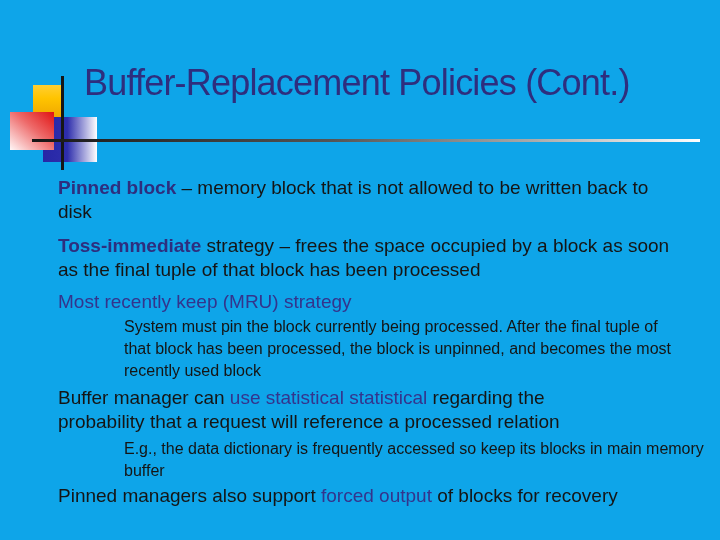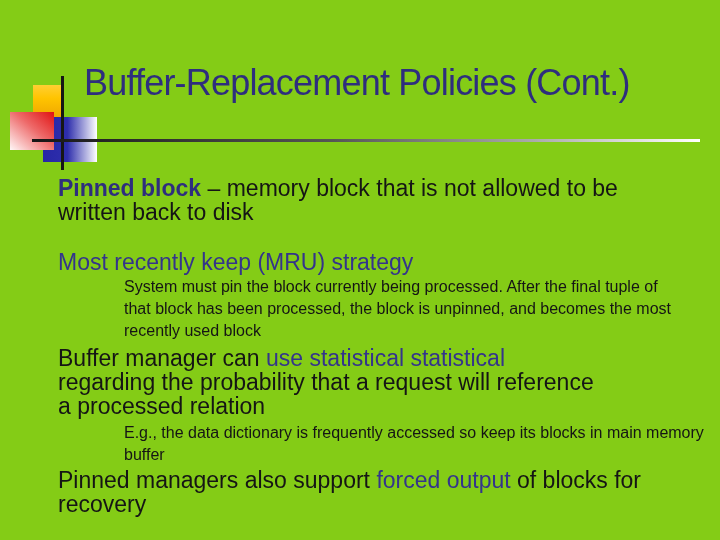--- a/index.html
+++ b/index.html
@@ -1,18 +1,18 @@
 <!DOCTYPE html>
 <html><head>
 <meta charset="utf-8">
 <style>
   html,body { margin:0; padding:0; background:#888; }
   .slide {
     position:relative; width:720px; height:540px; margin:0 auto;
-    background:#84cc16; overflow:hidden;
+    background:#0ea5e9; overflow:hidden;
     font-family:"Liberation Sans", sans-serif;
   }
 
   
   .title {
     position:absolute; left:84px; top:62px; width:632px;
     font-size:36px; line-height:42px; letter-spacing:-0.8px;
     color:#2E2E7E; white-space:nowrap;
   }
 
@@ -35,21 +35,21 @@
   }
   .hline {
     position:absolute; left:32px; top:139px; width:668px; height:3px;
     background:linear-gradient(to right, #161616 0%, #555555 45%, #AAAAAA 75%, #FFFFFF 100%);
   }
 
   
   .content { position:absolute; left:0; top:176px; width:720px; }
 
   .item { display:flex; align-items:flex-start; }
-  .l1 { margin-left:38px; font-size:23px; line-height:24px; color:#151515; }
+  .l1 { margin-left:38px; font-size:19px; line-height:24px; color:#151515; }
   .l2 { margin-left:78px; font-size:16px; line-height:22px; color:#151515;gap:29px; }
 
   .marker1 { flex:0 0 20px; padding-top:8px; }
   .marker2 { flex:0 0 17px; padding-top:8px; }
   .sq1 { width:7px; height:7px; background:#3333B3; }
   .sq2 { width:6px; height:6px; background:#CC1111; }
 
   .text1 { flex:0 1 auto; }
   .seg-term  { font-weight:bold; color:#2E2E7E; }
   .seg-navy  { color:#34348C; }
@@ -73,20 +73,21 @@
 
   <div class="content">
 
     <div class="item l1 mb10">
       <span class="marker1"><span class="sq1"></span></span>
       <span class="text1" style="max-width:622px;"><span class="seg-term">Pinned block</span><span class="seg-plain"> – memory block that is not allowed to be written back to disk</span></span>
     </div>
 
     <div class="item l1 mb8">
       <span class="marker1"><span class="sq1"></span></span>
+      <span class="text1" style="max-width:612px;"><span class="seg-term">Toss-immediate</span><span class="seg-plain"> strategy – frees the space occupied by a block as soon as the final tuple of that block has been processed</span></span>
     </div>
 
     <div class="item l1 mb2">
       <span class="marker1"><span class="sq1"></span></span>
       <span class="text1" style="max-width:622px;"><span class="seg-navy">Most recently keep (MRU) strategy</span></span>
     </div>
 
     <div class="item l2 mb4">
       <span class="marker2"><span class="sq2"></span></span>
       <span class="text1" style="max-width:555px;"><span class="seg-plain">System must pin the block currently being processed.  After the final tuple of that block has been processed, the block is unpinned, and becomes the most recently used block</span></span>

